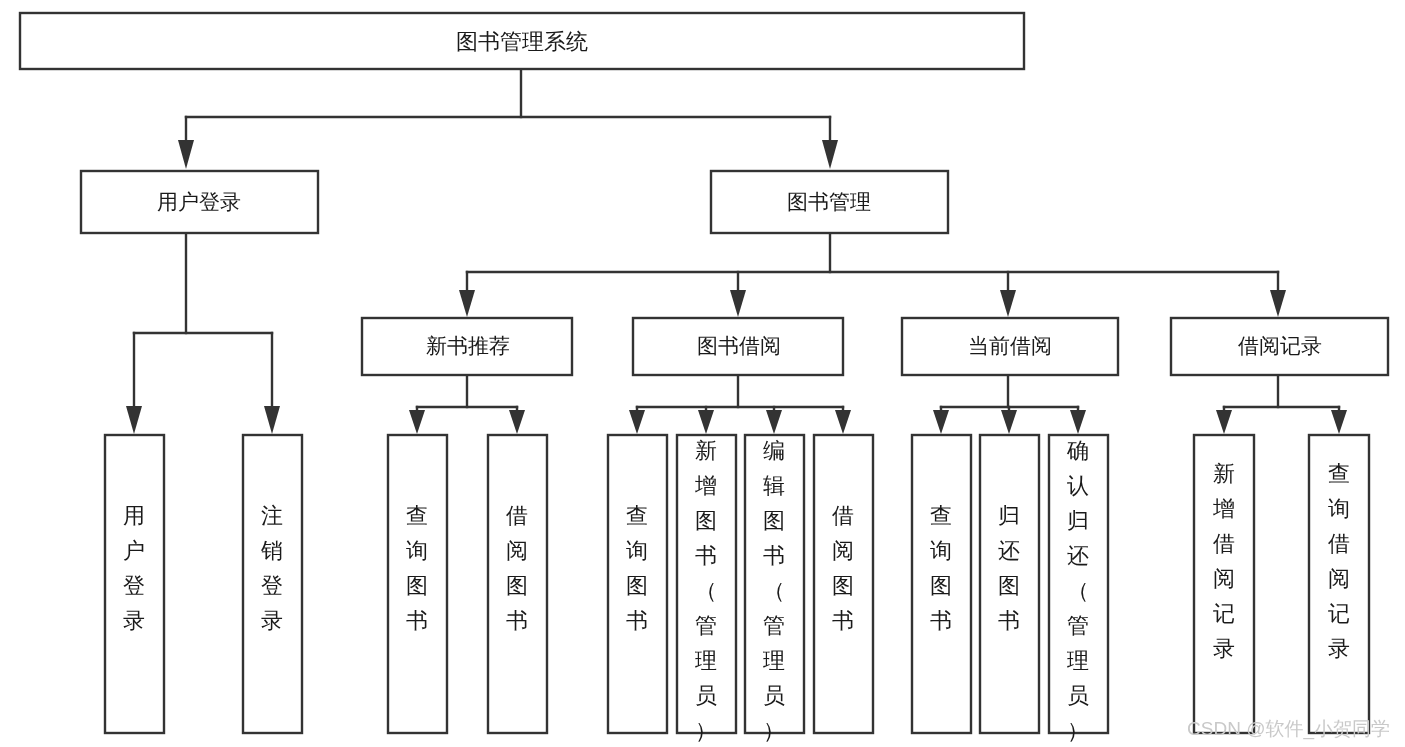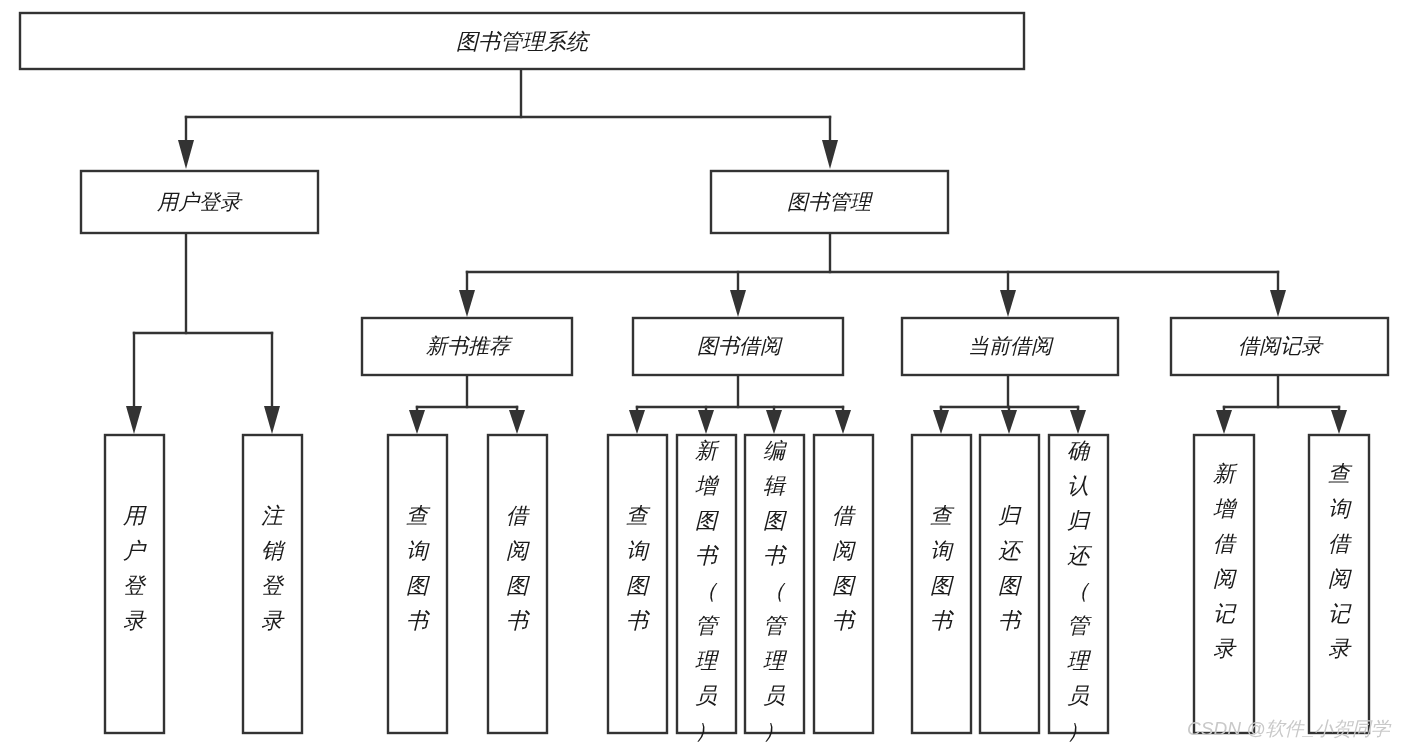--- a/index.html
+++ b/index.html
@@ -13,21 +13,20 @@
     font-family: "Liberation Sans", "DejaVu Sans", sans-serif;
     overflow: hidden;
     position: relative;
   }
   #diagram-root {
     position: absolute;
     left: 0;
     top: 0;
     width: 1405px;
     height: 747px;
-    font-style: italic;
   }
   svg.flowchart {
     display: block;
     width: 1405px;
     height: 747px;
     background: #ffffff;
   }
   .node-box {
     fill: #ffffff;
     stroke: #333333;

